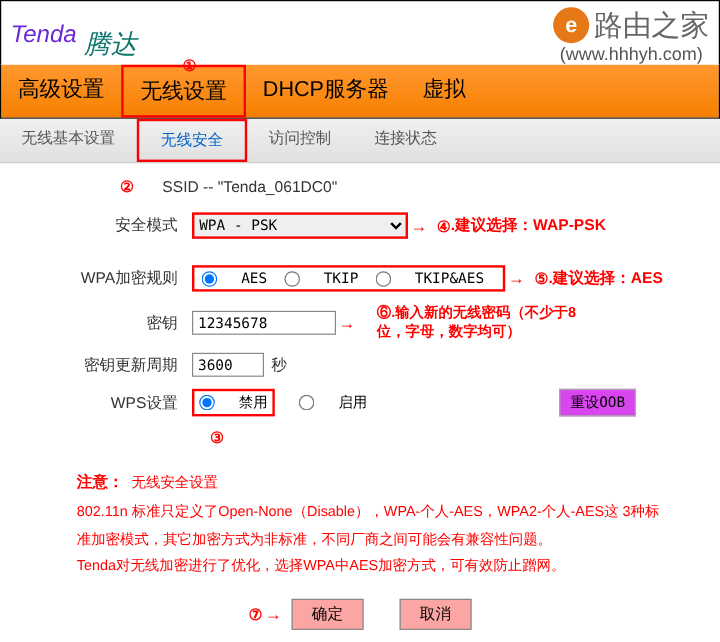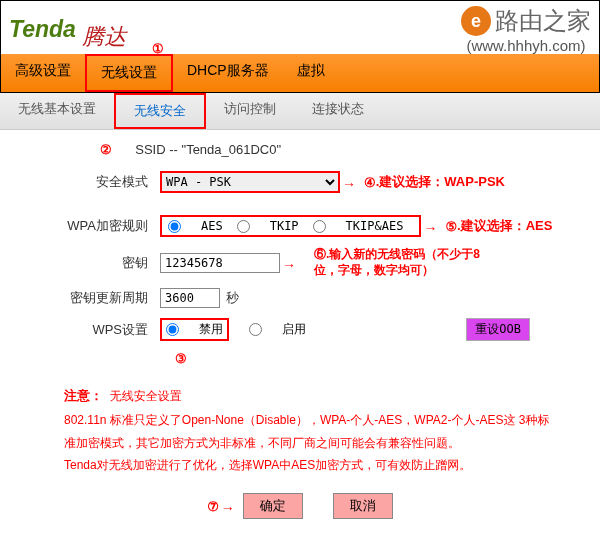--- a/index.html
+++ b/index.html
@@ -1,27 +1,27 @@
 <!DOCTYPE html>
 <html><head>
 <meta charset="utf-8">
 <style>
 * { box-sizing: border-box; margin: 0; padding: 0; }
 body { font-family: "Microsoft YaHei", Arial, sans-serif; font-size: 13px; background: #fff; width: 600px; }
 .header { display: flex; align-items: center; justify-content: space-between; padding: 4px 8px 0; border: 1px solid #000; border-bottom: none; }
 .logo { display: flex; align-items: center; gap: 6px; }
-.logo-text { font-size: 23px; font-weight: bold; font-style: italic; color: #4d7c0f; font-family: Arial; }
-.logo-cn { font-size: 22px; color: #b91c1c; font-style: italic; margin-top: 14px; }
+.logo-text { font-size: 20px; font-weight: normal; font-style: italic; color: #6d28d9; font-family: Arial; }
+.logo-cn { font-size: 22px; color: #0f766e; font-style: italic; margin-top: 14px; }
 .watermark { text-align: center; font-size: 14px; color: #333; }
 .watermark-row { display: flex; align-items: center; gap: 4px; }
 .wm-icon { width: 30px; height: 30px; border-radius: 50%; background: #e67817; display: inline-flex; align-items: center; justify-content: center; color: #fff; font-size: 18px; font-weight: bold; }
 .wm-text { font-size: 24px; color: #666; }
 .wm-url { color: #555; font-size: 15px; }
 .nav-main { background: linear-gradient(#ff9830, #f77f00); display: flex; border: 1px solid #000; border-top: none; }
-.nav-main a { padding: 8px 14px; color: #000; text-decoration: none; font-size: 14px; cursor: pointer; }
+.nav-main a { padding: 8px 14px; color: #000; text-decoration: none; font-size: 18px; cursor: pointer; }
 .nav-sub { background: linear-gradient(#f0f0f0, #e0e0e0); display: flex; border-bottom: 1px solid #ccc; }
 .nav-sub a { padding: 7px 18px; color: #555; text-decoration: none; font-size: 13px; cursor: pointer; }
 .nav-sub a.active { color: #0066cc; }
 .content { padding: 12px 40px 16px; position: relative; }
 .row { display: flex; align-items: center; margin-bottom: 10px; position: relative; }
 .label { width: 120px; text-align: right; padding-right: 12px; color: #333; }
 .ssid-row { font-size: 13px; color: #333; padding-left: 60px; margin-bottom: 14px; }
 select { width: 180px; height: 22px; font-family: monospace; font-size: 12px; border: 1px solid #888; }
 input[type="text"] { height: 20px; padding: 0 4px; border: 1px solid #888; font-family: monospace; font-size: 12px; }
 .radio-group { display: flex; align-items: center; gap: 4px; padding: 2px 6px; }

